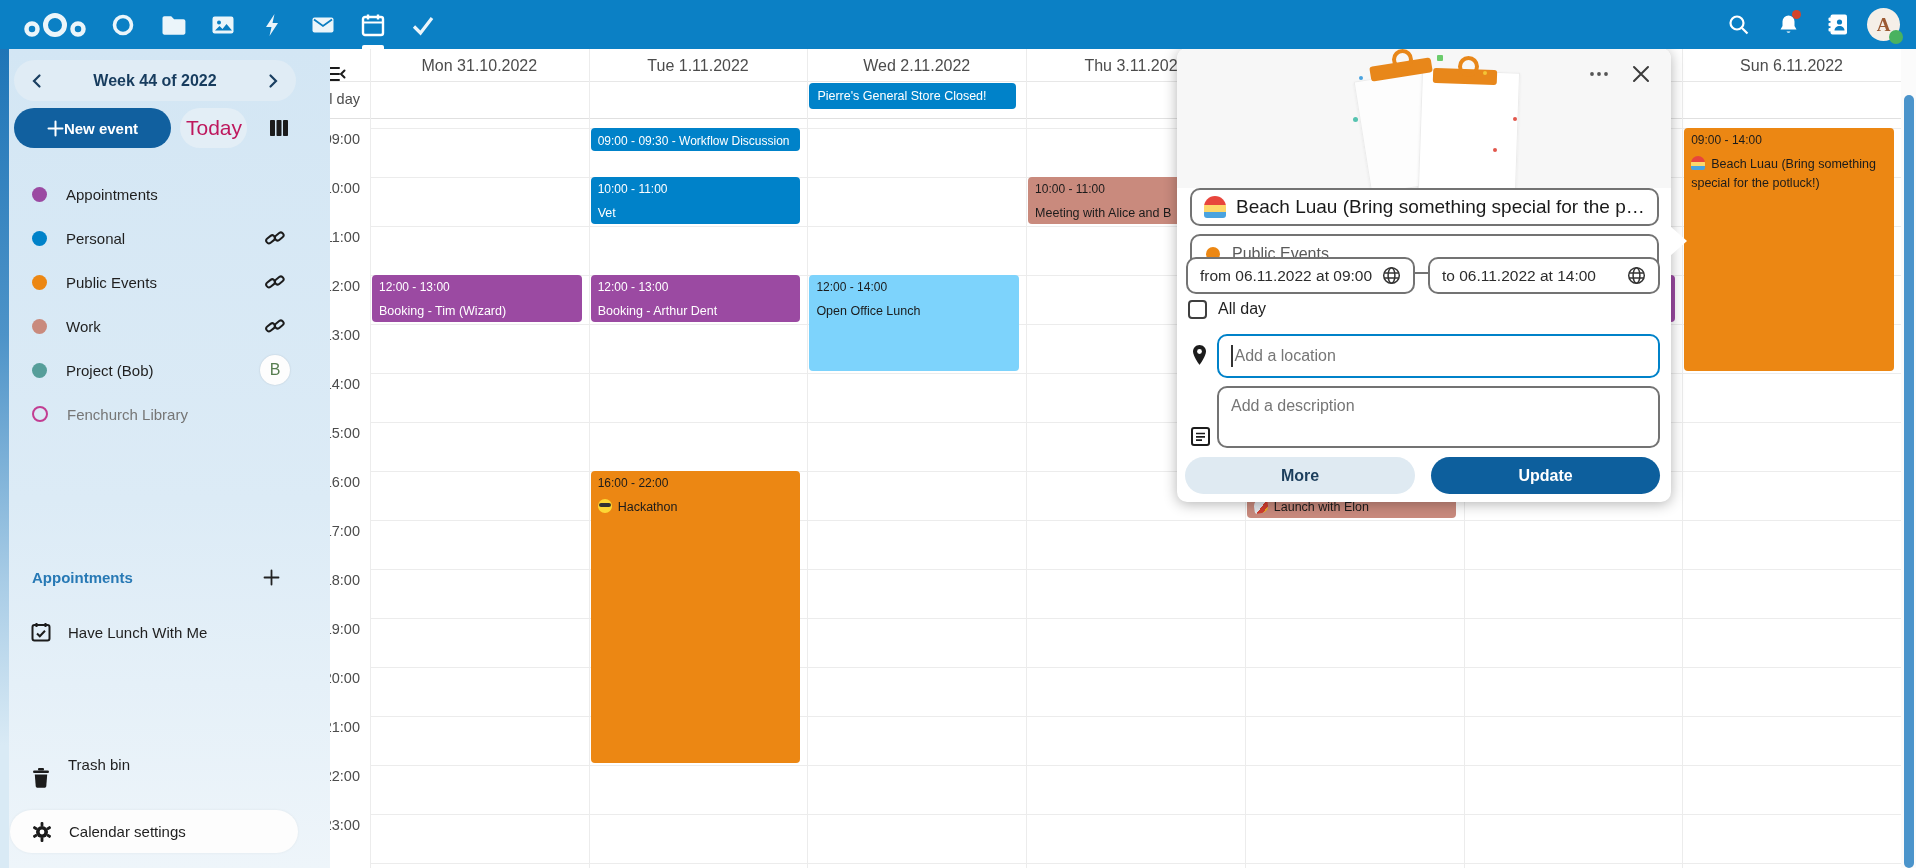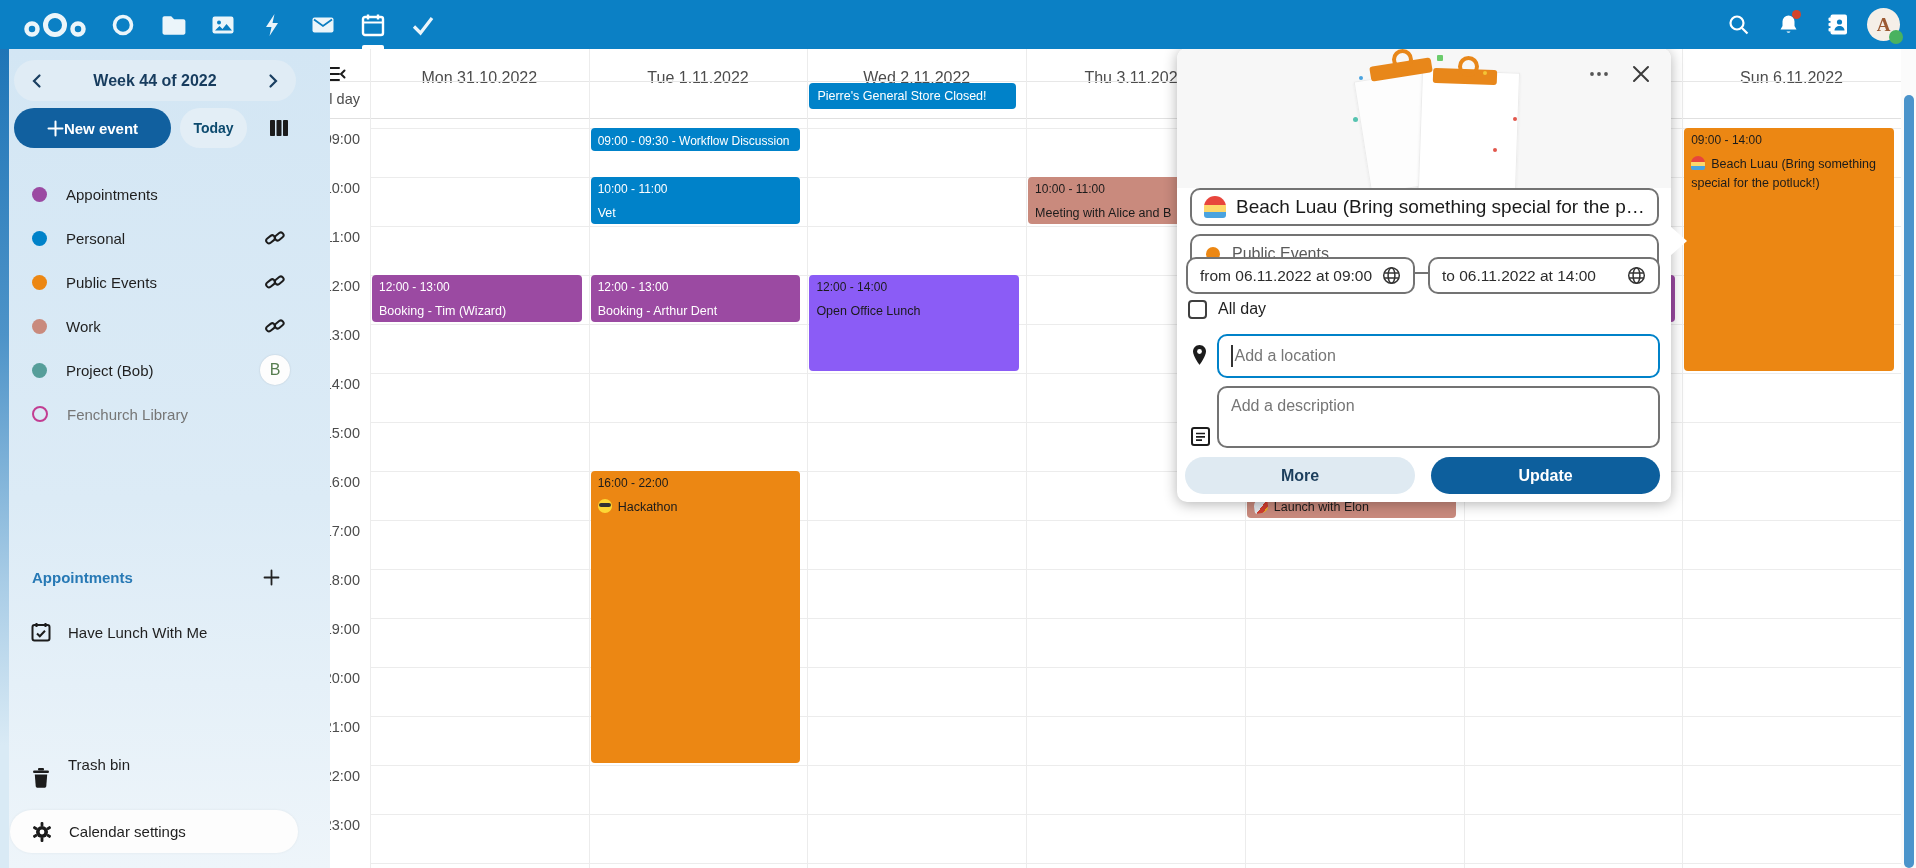--- a/index.html
+++ b/index.html
@@ -27,22 +27,22 @@
     background:linear-gradient(180deg,#1f75b7 0%,#4d93c8 35%,#a8cce6 65%,#d9eaf5 85%);}
   #sidebar{position:absolute;left:0;top:49px;width:330px;height:819px;z-index:30;
     background:linear-gradient(180deg,#d3e6f4 0%,#dcebf6 55%,#eef5fa 100%);}
   .week-nav{position:absolute;left:14px;top:11px;width:282px;height:41px;border-radius:21px;background:#e0ecf5;
     display:flex;align-items:center;justify-content:space-between;padding:0 10px;box-sizing:border-box;}
   .week-label{font-size:16px;font-weight:bold;color:#173c5e;}
   .chev{width:26px;height:26px;display:flex;align-items:center;justify-content:center;cursor:pointer;}
   .btn-row{position:absolute;left:14px;top:59px;width:282px;height:40px;display:flex;align-items:center;}
   #new-event-btn{height:40px;width:157px;border:none;border-radius:20px;background:#11609f;color:#fff;
     font-size:15px;font-weight:bold;display:flex;align-items:center;justify-content:center;cursor:pointer;font-family:inherit;}
-  #today-btn{height:40px;width:67px;margin-left:9px;border:none;border-radius:20px;background:#e3eef6;color:#0c4a6e;
-    font-size:14px;font-weight:bold;cursor:pointer;font-family:inherit;}
+  #today-btn{height:40px;width:67px;margin-left:9px;border:none;border-radius:20px;background:#e3eef6;color:#be185d;
+    font-size:21px;font-weight:normal;cursor:pointer;font-family:inherit;}
   #view-btn{margin-left:16px;width:32px;height:32px;display:flex;align-items:center;justify-content:center;cursor:pointer;}
   #calendar-list{position:absolute;left:0;top:123px;width:306px;}
   .cal-item{height:44px;display:flex;align-items:center;padding:0 14px 0 32px;cursor:pointer;}
   .cal-dot{width:15px;height:15px;border-radius:50%;margin-right:19px;flex:none;}
   .cal-dot.outline{background:transparent !important;border:2.5px solid;box-sizing:border-box;width:16px;height:16px;}
   .cal-label{font-size:15px;color:#1f1f1f;flex:1;white-space:nowrap;overflow:hidden;}
   .muted .cal-label{color:#767676;}
   .trail-icon{width:22px;height:22px;display:flex;align-items:center;justify-content:center;margin-right:6px;cursor:pointer;}
   .b-avatar{width:30px;height:30px;border-radius:50%;background:#fdfdfd;color:#567d4f;font-size:16px;
     display:flex;align-items:center;justify-content:center;margin-right:2px;box-shadow:0 0 2px rgba(0,0,0,.15);}
@@ -56,21 +56,21 @@
   .appt-item .ic{margin-right:16px;display:flex;}
   .appt-label,.row-label{font-size:15px;color:#1f1f1f;}
   #trash-row{position:absolute;left:0;top:707px;width:306px;height:44px;display:flex;padding-left:31px;box-sizing:border-box;cursor:pointer;}
   #trash-row .ic{margin-right:17px;display:flex;}
   #settings-row{position:absolute;left:10px;top:761px;width:288px;height:43px;border-radius:22px;background:#fdfdfd;
     display:flex;align-items:center;padding-left:21px;box-sizing:border-box;cursor:pointer;box-shadow:0 0 3px rgba(0,0,0,.06);}
   #settings-row .ic{margin-right:16px;display:flex;}
   
   #main{position:absolute;left:306px;top:49px;width:1610px;height:819px;background:#fff;border-top-left-radius:16px;z-index:10;}
   #sidebar-toggle{position:absolute;left:14px;top:11px;width:30px;height:28px;display:flex;align-items:center;justify-content:center;cursor:pointer;z-index:12;}
-  .day-header{position:absolute;top:12px;height:32px;line-height:34px;text-align:center;font-size:16px;color:#4c4c4c;overflow:hidden;white-space:nowrap;}
+  .day-header{position:absolute;top:0;height:32px;line-height:34px;text-align:center;font-size:16px;color:#4c4c4c;overflow:hidden;white-space:nowrap;}
   .hdr-line{position:absolute;left:0;top:32px;width:1595px;height:1px;background:#e7e7e7;}
   #allday-label{position:absolute;left:2px;top:42px;width:52px;text-align:right;font-size:14.5px;color:#4c4c4c;}
   .allday-line{position:absolute;left:0;top:69px;width:1595px;height:1px;background:#e0e0e0;}
   .allday-event{position:absolute;top:34px;height:26px;line-height:26px;border-radius:4px;padding:0 8px;box-sizing:border-box;
     font-size:12.5px;white-space:nowrap;overflow:hidden;cursor:pointer;}
   .vline{position:absolute;top:0;bottom:0;width:1px;background:#ececec;}
   .hline{position:absolute;left:64px;width:1531px;height:1px;background:#ececec;}
   .tlabel{position:absolute;left:4px;width:50px;text-align:right;font-size:14.5px;color:#4c4c4c;}
   .event{position:absolute;border-radius:4px;padding:5px 7px;box-sizing:border-box;overflow:hidden;cursor:pointer;z-index:5;}
   .ev-time{font-size:12px;min-height:14px;white-space:nowrap;}
@@ -475,21 +475,21 @@
         <div class="ev-title">Vet</div>
       </div>
       <div class="event" style="left: 284.7px; width: 209.7px; top: 226px; height: 47px; background: rgb(155, 74, 162); color: rgb(255, 255, 255);">
         <div class="ev-time">12:00 - 13:00</div>
         <div class="ev-title">Booking - Arthur Dent</div>
       </div>
       <div class="event" style="left: 284.7px; width: 209.7px; top: 422px; height: 292px; background: rgb(236, 135, 19); color: rgb(27, 27, 27);">
         <div class="ev-time">16:00 - 22:00</div>
         <div class="ev-title"><span class="em em-cool"></span>Hackathon</div>
       </div>
-      <div class="event" style="left: 503.4px; width: 209.7px; top: 226px; height: 96px; background: #8b5cf6; color: rgb(27, 27, 27);">
+      <div class="event" style="left: 503.4px; width: 209.7px; top: 226px; height: 96px; background: #7dd3fc; color: rgb(27, 27, 27);">
         <div class="ev-time">12:00 - 14:00</div>
         <div class="ev-title">Open Office Lunch</div>
       </div>
       <div class="event" style="left: 722.1px; width: 209.7px; top: 128px; height: 47px; background: rgb(201, 138, 125); color: rgb(27, 27, 27);">
         <div class="ev-time">10:00 - 11:00</div>
         <div class="ev-title">Meeting with Alice and B</div>
       </div>
       <div class="event" style="left: 940.8px; width: 209.7px; top: 422px; height: 47px; background: rgb(201, 138, 125); color: rgb(27, 27, 27);">
         <div class="ev-time"></div>
         <div class="ev-title"><span class="em em-rocket"></span>Launch with Elon</div>

